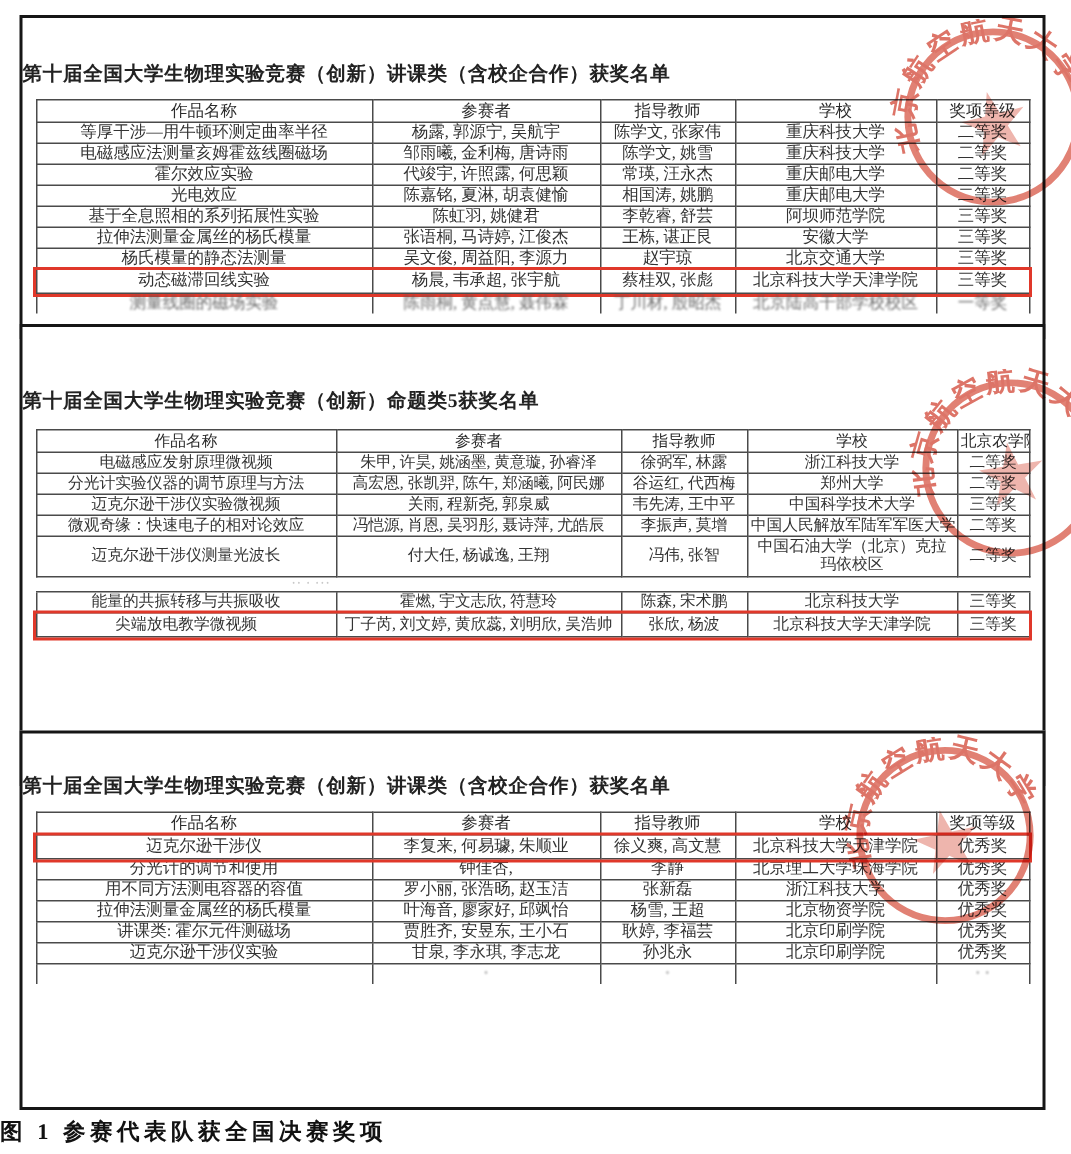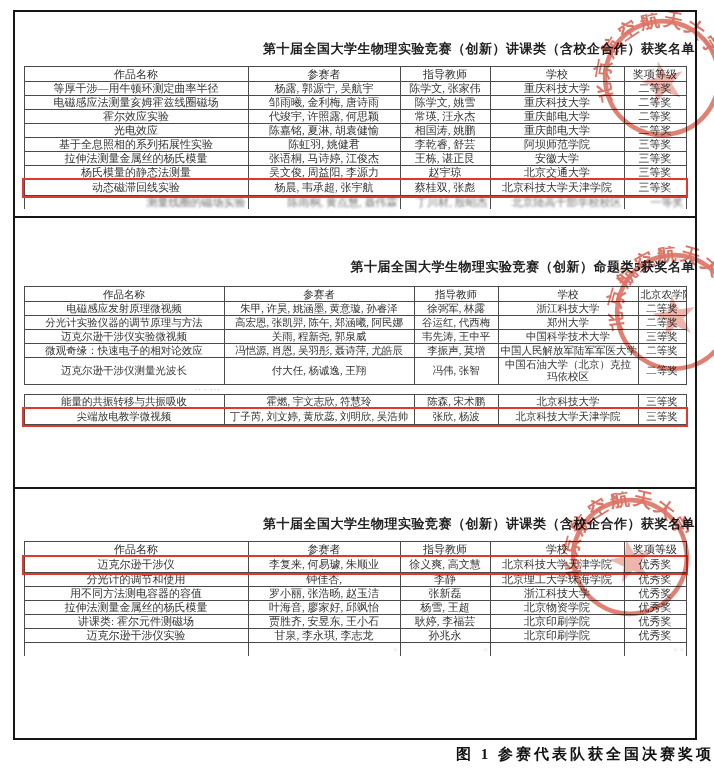--- a/index.html
+++ b/index.html
@@ -9,21 +9,21 @@
     font-family:"Liberation Serif","DejaVu Serif",serif;
   }
   .section{
     position:absolute;left:13px;width:684px;
     background:#fff;border:2px solid #161616;box-sizing:border-box;
   }
   #section-1{top:10px;height:216px;}
   #section-2{top:216px;height:308px;}
   #section-3{top:487px;height:253px;}
   .sec-title{
-    text-align:right;font-size:13px;font-weight:600;color:#222;
+    text-align:left;font-size:13px;font-weight:600;color:#222;
     letter-spacing:0.5px;white-space:nowrap;
   }
   #section-1 .sec-title{margin-top:28px;}
   #section-2 .sec-title{margin-top:40px;}
   #section-3 .sec-title{margin-top:26px;}
   table{
     border-collapse:collapse;table-layout:fixed;margin:8px auto 0;
     width:662px;
   }
   #section-2 table{margin-top:10px;}
@@ -42,24 +42,24 @@
   tr.hl{outline:2.5px solid #e0382a;outline-offset:0px;}
   tr.hl td{height:15px;line-height:15px;}
   
   tr.tall td{white-space:normal;height:26px;line-height:12px;}
   
   tr.gap td{border-left:none;border-right:none;height:9px;line-height:9px;
     color:#9a9a9a;opacity:.55;text-align:left;padding-left:170px;font-size:8px;}
   
   tr.clipped td{
     height:6px;line-height:13px;vertical-align:top;color:#555;
-    filter:blur(0.8px);opacity:.85;border-bottom:none;text-align:right;
+    filter:blur(0.8px);opacity:.85;border-bottom:none;
   }
   .caption{
-    position:absolute;top:745px;left:0;width:714px;text-align:right;
+    position:absolute;top:745px;left:0;width:714px;text-align:left;
     font-size:15px;font-weight:600;letter-spacing:3px;color:#111;
   }
   .stamp{
     position:absolute;width:132px;height:132px;
     mix-blend-mode:multiply;opacity:.85;pointer-events:none;
   }
   #stamp-1{left:596px;top:12px;transform:rotate(-14deg);}
   #stamp-2{left:608px;top:246px;transform:rotate(-9deg);}
   #stamp-3{left:564px;top:491px;transform:rotate(-12deg);}
   .hidden-defs{position:absolute;width:0;height:0;overflow:hidden;}

